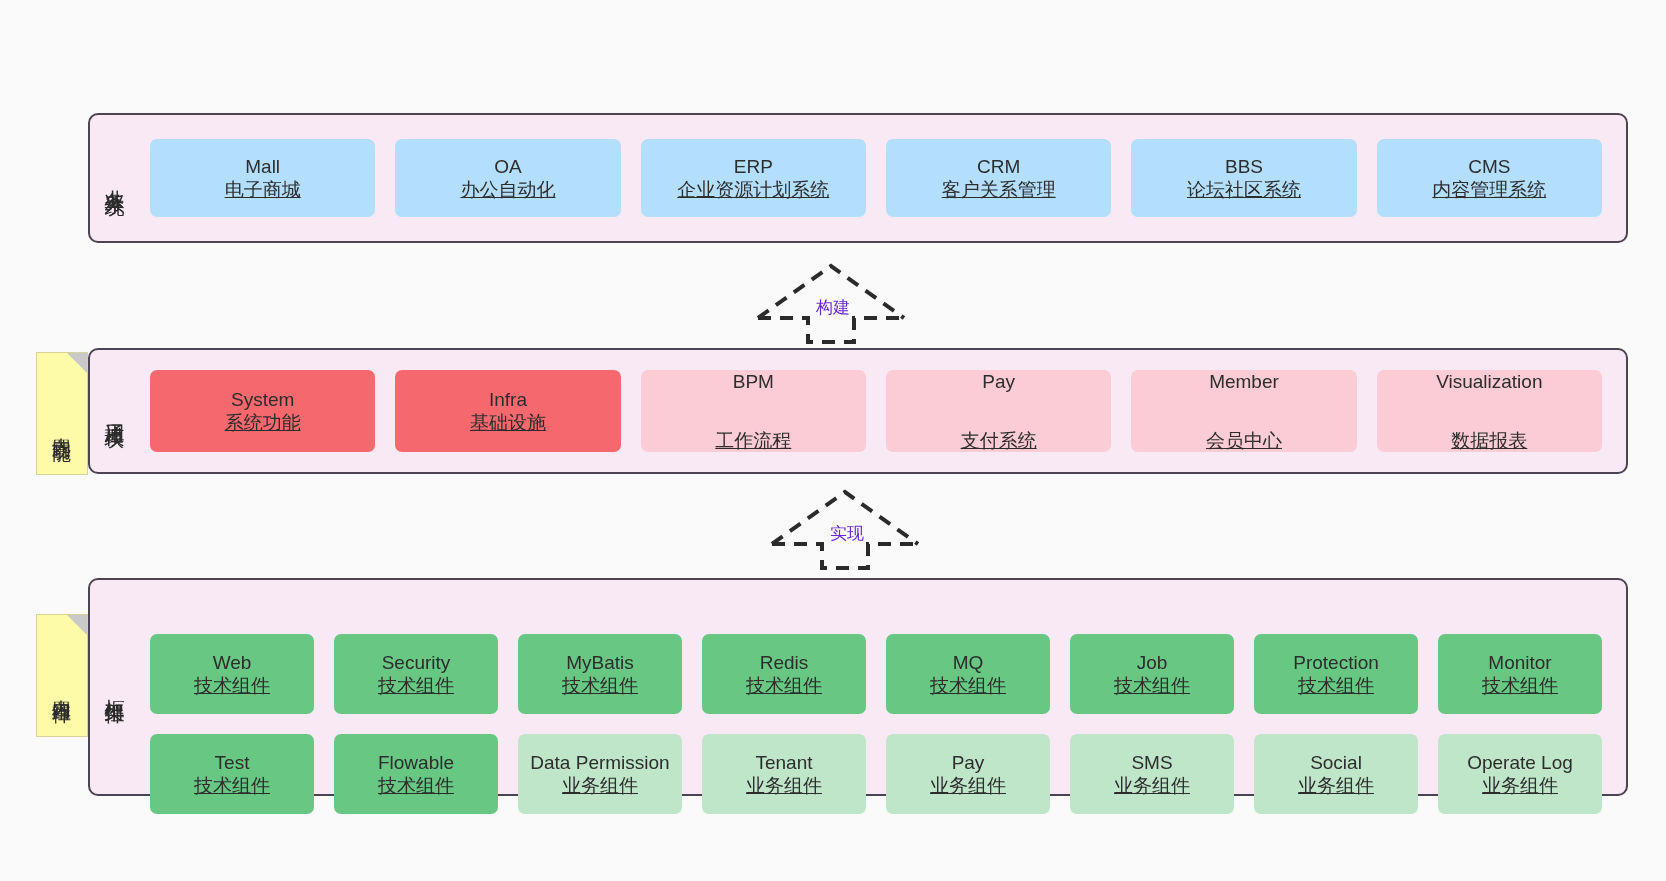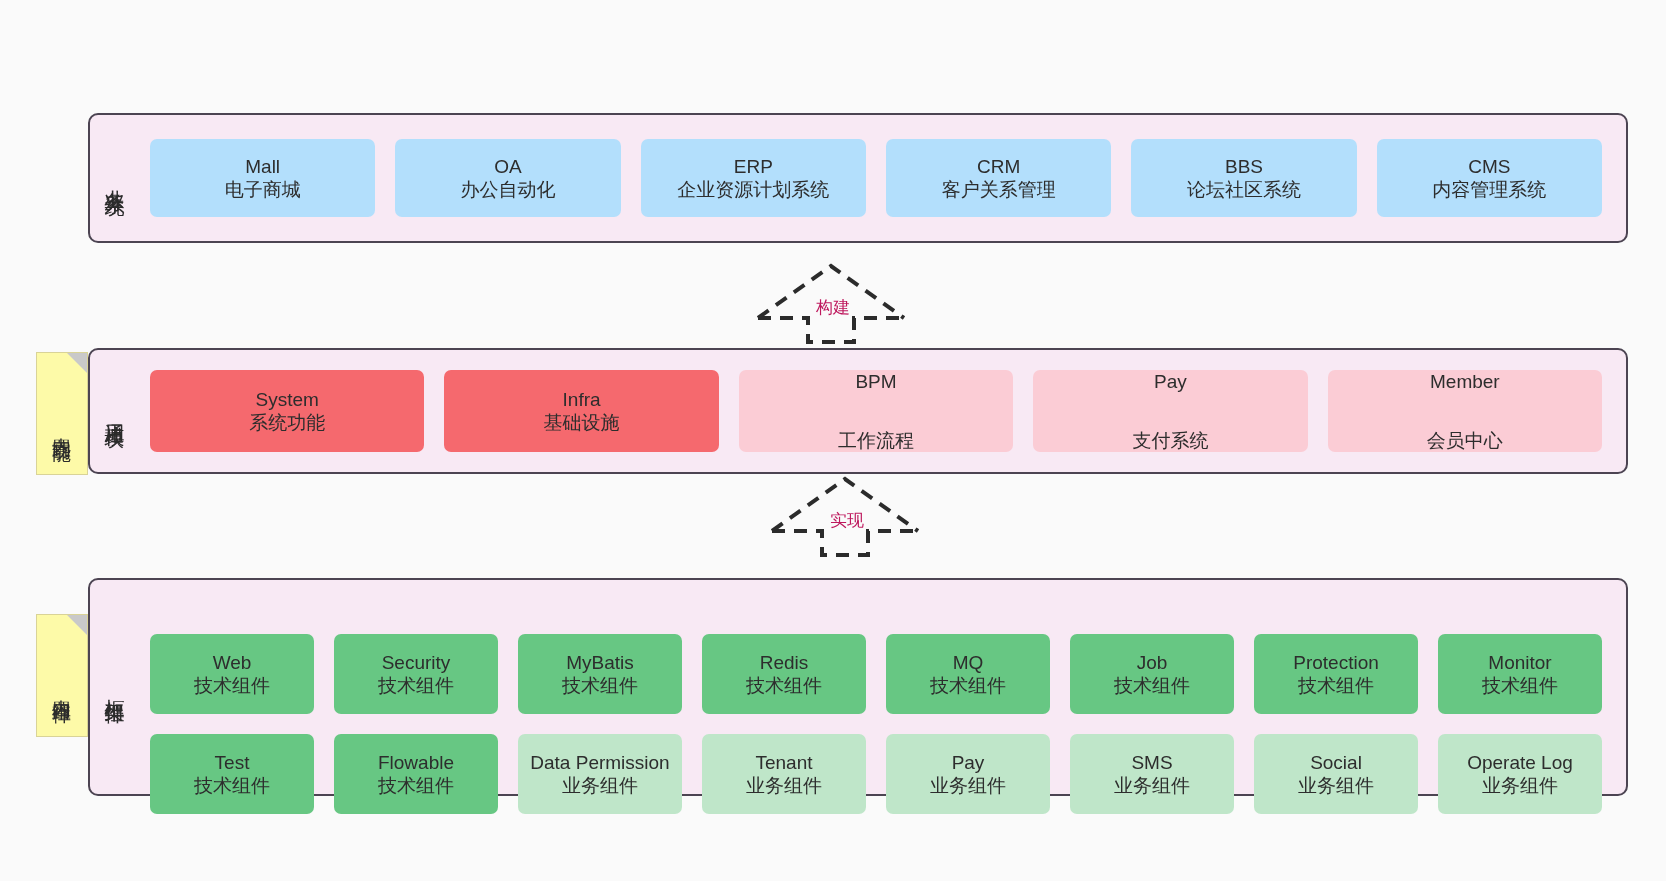--- a/index.html
+++ b/index.html
@@ -72,21 +72,21 @@
     align-items: center;
     justify-content: center;
     text-align: center;
     font-size: 19px;
     line-height: 1.22;
     color: #2d2d2d;
     box-sizing: border-box;
     padding: 4px 6px;
   }
   .card .t1 { display:block; }
-  .card .t2 { display:block; }
+  .card .t2 { display:block;text-decoration:underline; }
 
   
   #layer-business { left: 88px; top: 113px; width: 1540px; height: 130px; }
   #layer-business .cards { height: 100%; }
   #layer-business .card { background: #b3dffc; height: 78px; }
 
   
   #layer-common { left: 88px; top: 348px; width: 1540px; height: 126px; }
   #layer-common .cards { height: 100%; }
   #layer-common .card { height: 82px; }
@@ -127,28 +127,28 @@
   }
   #note-func { left: 36px; top: 352px; height: 123px; }
   #note-comp { left: 36px; top: 614px; height: 123px; }
 
   
   .arrow { position: absolute; }
   .arrow svg { display: block; overflow: visible; }
   .arrow-label {
     position: absolute;
     font-size: 17px;
-    color: #be185d;
+    color: #6d28d9;
     background: transparent;
     white-space: nowrap;
     line-height: 1;
   }
   #arrow-build { left: 756px; top: 262px; width: 150px; height: 82px; }
   #arrow-build .arrow-label { left: 60px; top: 37px; }
-  #arrow-impl  { left: 770px; top: 475px; width: 150px; height: 82px; }
+  #arrow-impl  { left: 770px; top: 488px; width: 150px; height: 82px; }
   #arrow-impl  .arrow-label { left: 60px; top: 37px; }
 </style>
 </head>
 <body>
 
 <div id="canvas">
 
   <div class="layer" id="layer-business">
     <div class="layer-title">业务系统</div>
     <div class="cards">
@@ -220,20 +220,24 @@
       <div class="card pink">
         <span class="t1">Pay</span>
         <span class="t2">支付系统</span>
       </div>
 
       <div class="card pink">
         <span class="t1">Member</span>
         <span class="t2">会员中心</span>
       </div>
 
+      <div class="card pink">
+        <span class="t1">Visualization</span>
+        <span class="t2">数据报表</span>
+      </div>
 
     </div>
   </div>
 
   <div class="arrow" id="arrow-impl">
     <svg width="150" height="82" viewBox="0 0 150 82">
       <path d="M 2 56 L 75 4 L 148 56" fill="none" stroke="#2b2b2b" stroke-width="4" stroke-dasharray="13 9" stroke-linecap="butt"></path>
       <path d="M 2 56 L 52 56 L 52 80 L 98 80 L 98 56 L 148 56" fill="none" stroke="#2b2b2b" stroke-width="4" stroke-dasharray="13 9" stroke-linecap="butt"></path>
     </svg>
     <span class="arrow-label">实现</span>

